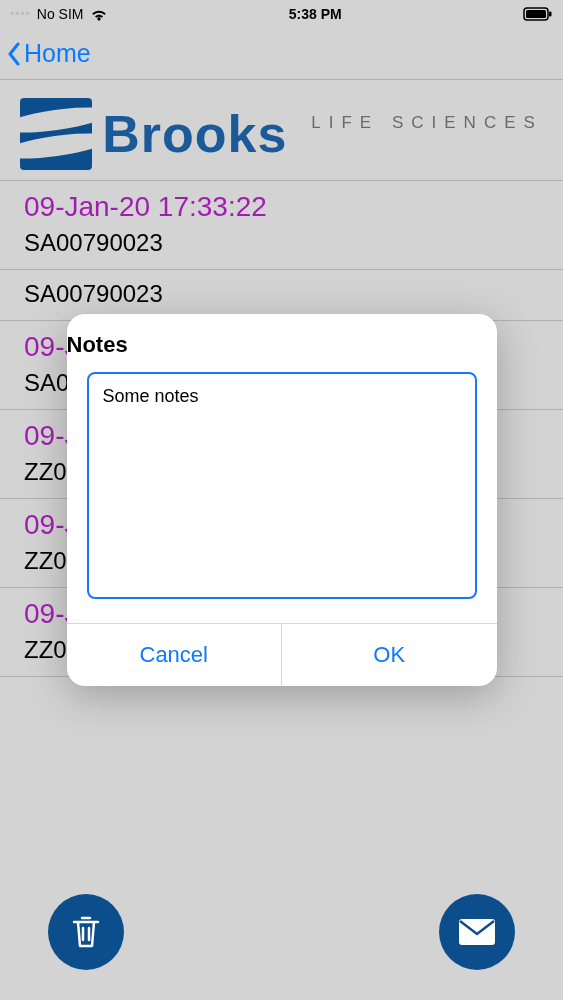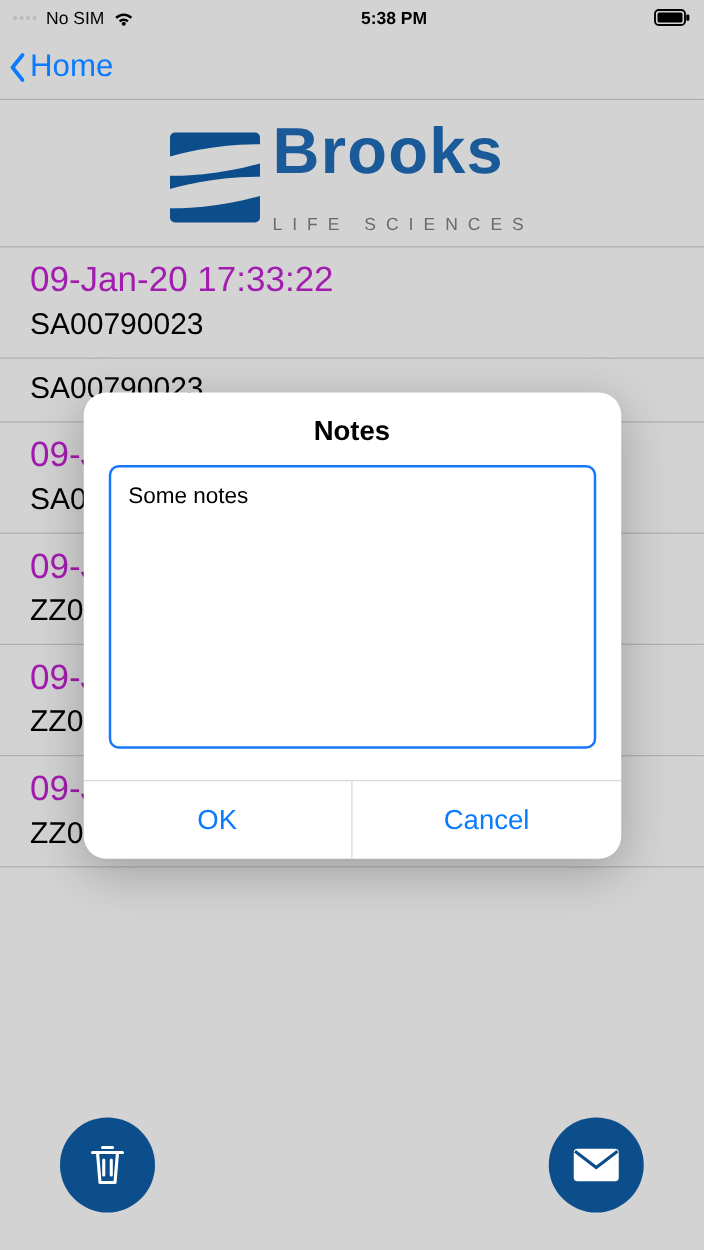--- a/index.html
+++ b/index.html
@@ -63,30 +63,30 @@
   .logo-mark::before, .logo-mark::after {
     content:"";
     position:absolute;
     left:-20px; right:-20px;
     height:20px;
     background:#d3d3d3;
     border-radius:50%;
   }
   .logo-mark::before { top:12px; transform:rotate(-8deg);}
   .logo-mark::after  { top:38px; transform:rotate(-8deg);}
-  .logo-text { display:flex; flex-direction:column;gap:24px; }
+  .logo-text { display:flex; flex-direction:row;gap:24px; }
   .logo-brooks {
     font-size:52px;
     font-weight:700;
     color:#1a5a99;
     line-height:0.9;
     letter-spacing:1px;
   }
   .logo-sub {
-    font-size:14px;
+    font-size:17px;
     letter-spacing:8px;
     color:#6a6a6a;
     margin-top:2px;
     text-align:center;
   }
 
   
   .list { border-top:1px solid #b0b0b0; }
   .list-item {
     border-bottom:1px solid #b0b0b0;
@@ -119,21 +119,20 @@
     justify-content:center;
   }
   .modal {
     width:430px;
     background:#fff;
     border-radius:18px;
     box-shadow:0 10px 40px rgba(0,0,0,.25);
     overflow:hidden;
   }
   .modal-title {
-    text-align:center;
     font-size:22px;
     font-weight:700;
     padding:18px 0 14px;
   }
   .modal-body { padding:0 20px 20px; }
   .notes-box {
     width:100%;
     height:227px;
     border:2px solid #1976ff;
     border-radius:8px;
@@ -242,17 +241,17 @@
   </span>
 </div>
 
 <div class="modal-backdrop">
   <div class="modal">
     <div class="modal-title">Notes</div>
     <div class="modal-body">
       <textarea class="notes-box" style="">Some notes</textarea>
     </div>
     <div class="modal-footer">
+      <div class="modal-btn">Cancel</div>
       <div class="modal-btn">OK</div>
-      <div class="modal-btn">Cancel</div>
     </div>
   </div>
 </div>
 
 </body></html>

